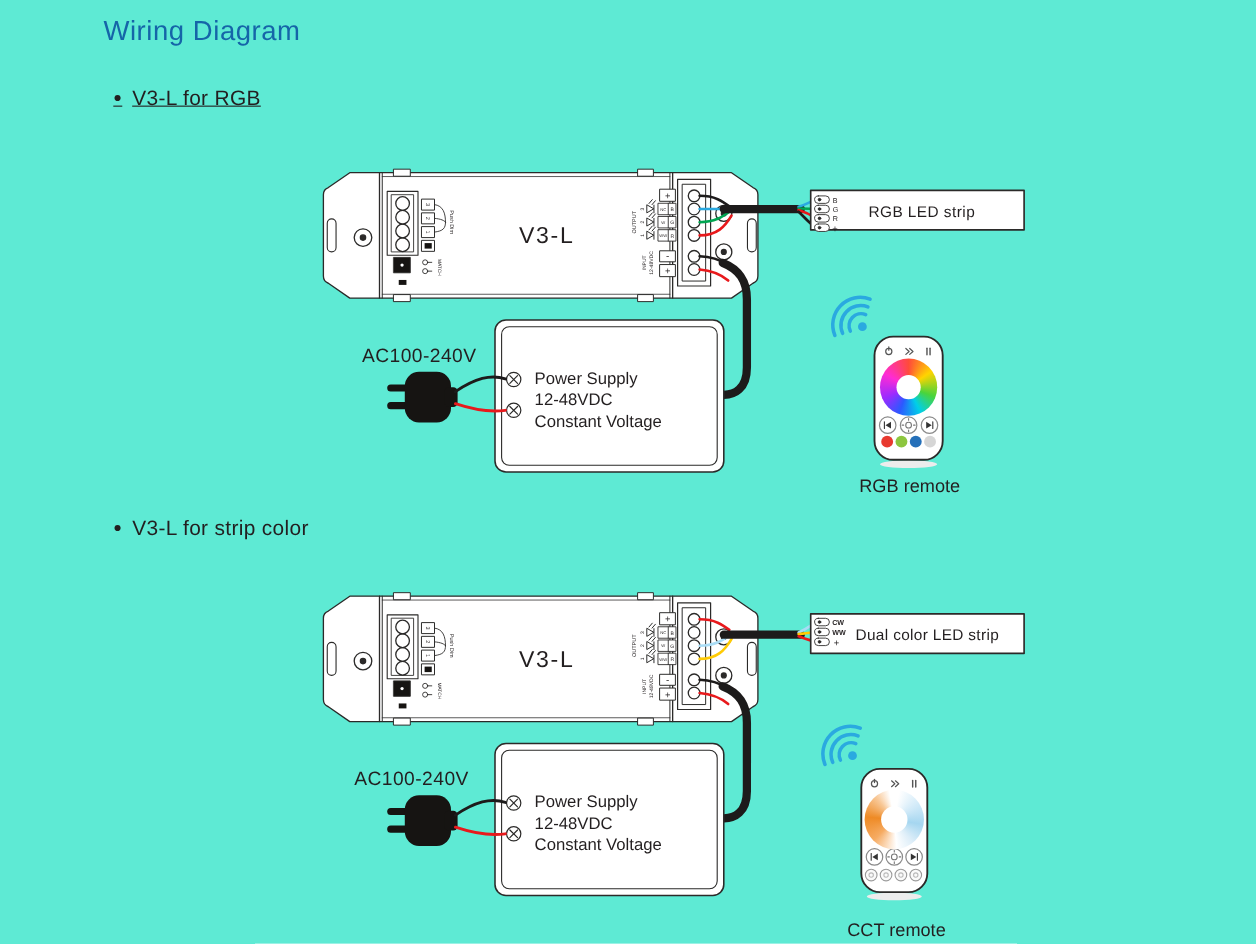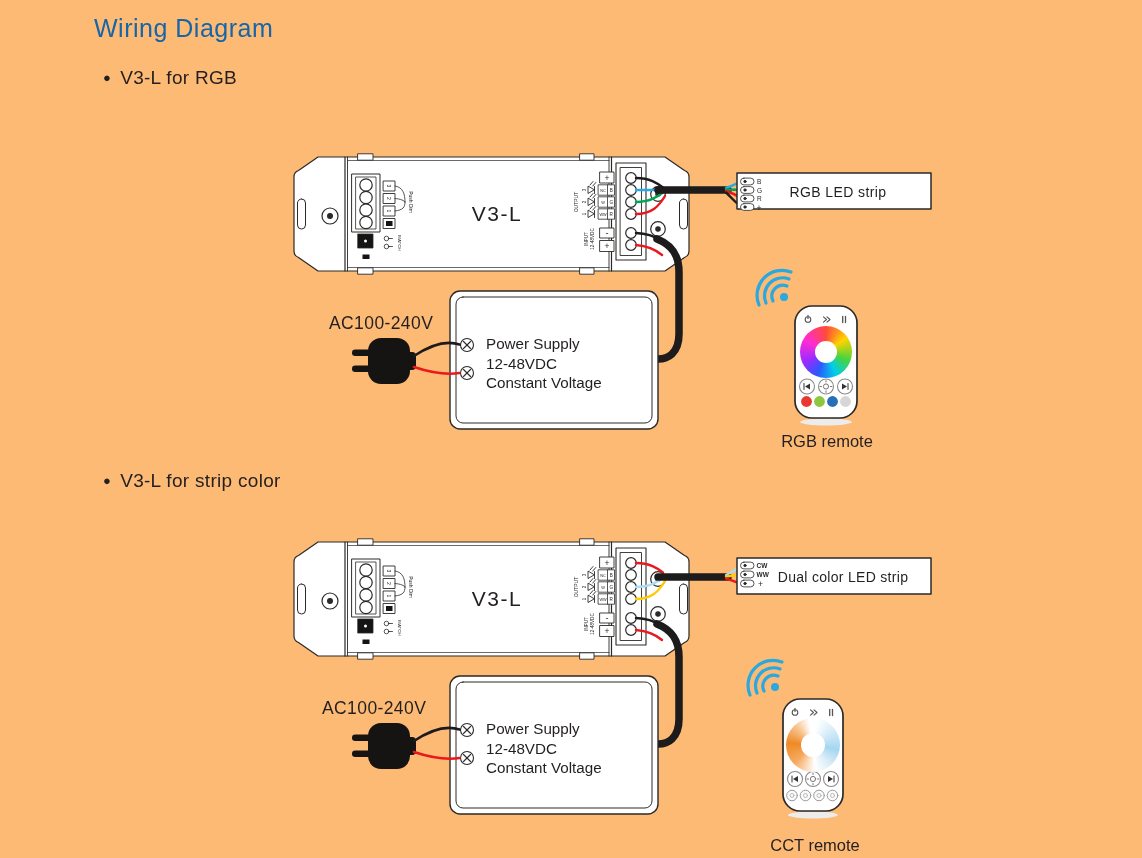--- a/index.html
+++ b/index.html
@@ -1,21 +1,21 @@
 <!DOCTYPE html>
 <html><head>
 <meta charset="utf-8">
 <style>
   html,body{margin:0;padding:0;background:#fff;}
-  .page{position:relative;width:1142px;height:858px;background:#fdba74;overflow:hidden;
+  .page{position:relative;width:1142px;height:858px;background:#5eead4;overflow:hidden;
         font-family:"Liberation Sans",sans-serif;color:#231f20;}
   .title{position:absolute;left:94px;top:14px;font-size:25px;letter-spacing:.5px;font-weight:500;}
   .heading{position:absolute;font-size:19px;font-weight:500;letter-spacing:.3px;color:#231f20;}
   .heading .dot{font-size:13px;vertical-align:2px;margin-right:9px;}
-  .h1{left:103px;top:67px;}
+  .h1{left:103px;top:79px;text-decoration:underline;}
   .h2{left:103px;top:470px;}
   svg.scene{position:absolute;left:0;top:0;z-index:1;}
   .wheel{position:absolute;border-radius:50%;z-index:2;}
   .wheel-hole{position:absolute;border-radius:50%;background:#fff;z-index:3;}
   svg text{fill:#231f20;}
 </style>
 </head>
 <body>
 
 <div class="page">

